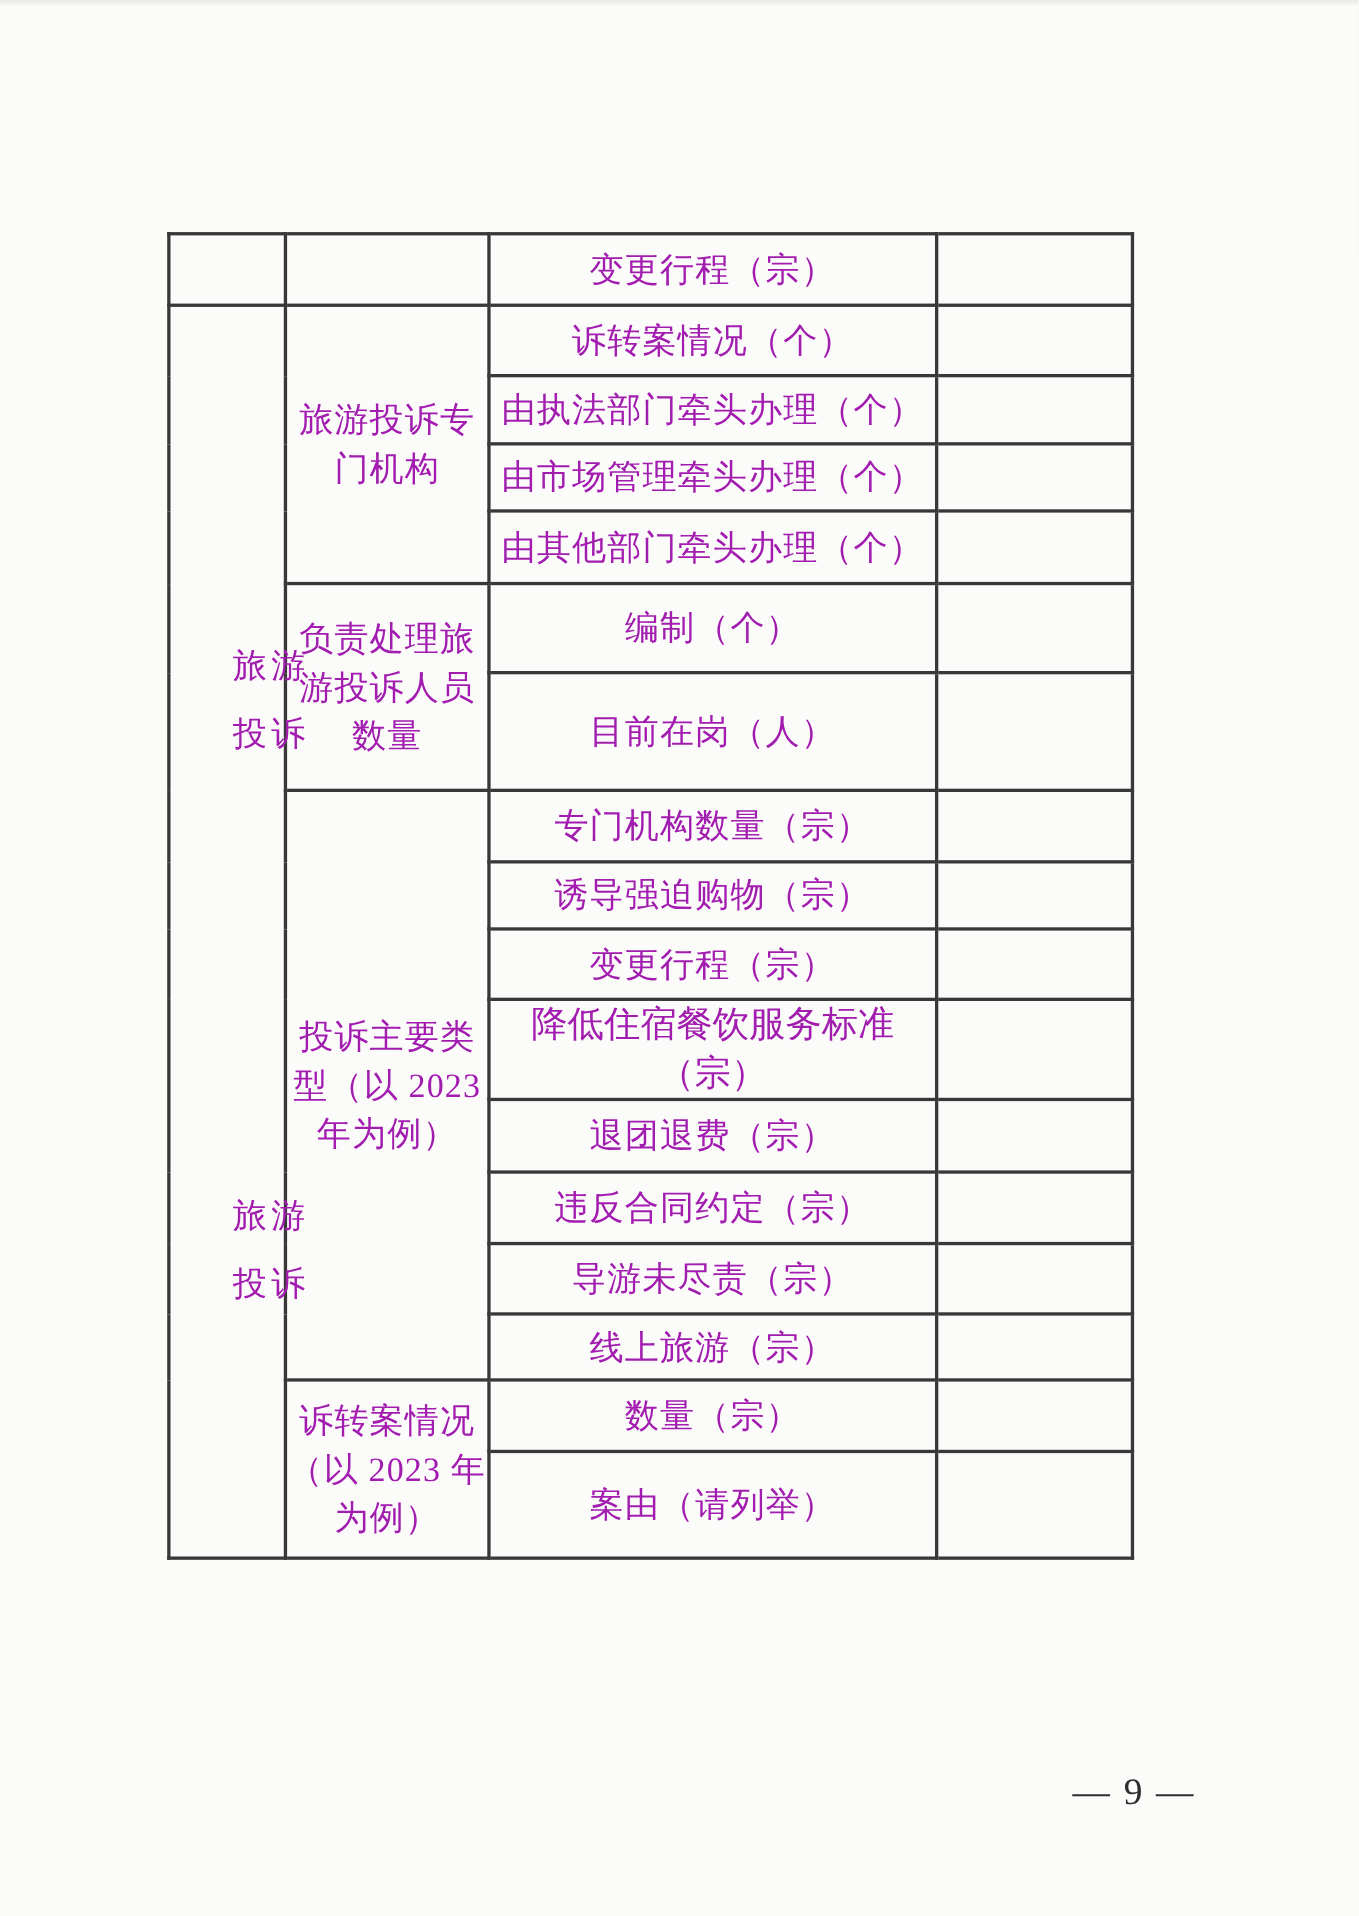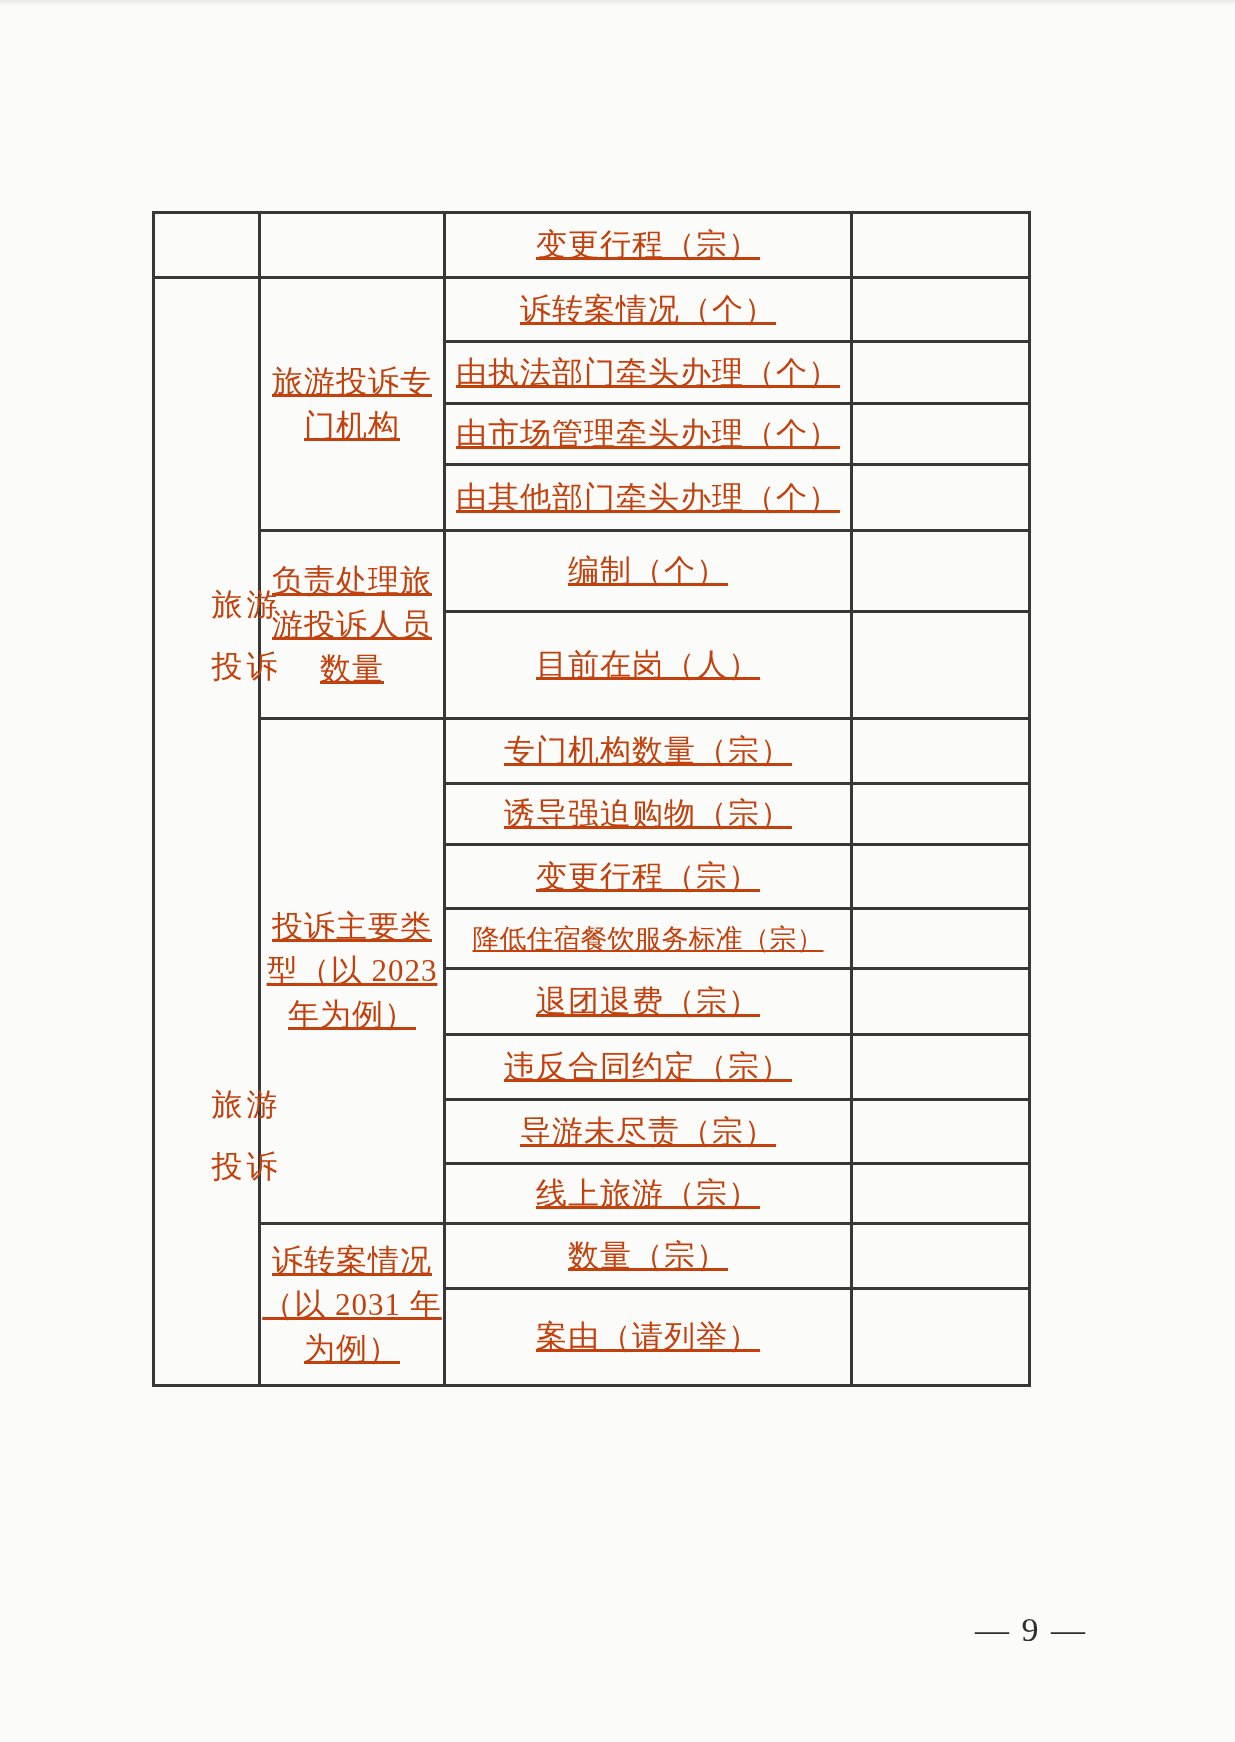--- a/index.html
+++ b/index.html
@@ -40,35 +40,34 @@
   }
   table.form td {
     border: 3px solid #383838;
     padding: 0;
     text-align: center;
     vertical-align: middle;
     font-size: 31px;
     letter-spacing: 1px;
     line-height: 44px;
     white-space: pre-line;
-    color: #c2410c;
-    text-decoration: underline;
+    color: #a21caf;
   }
   
   td.group {
     line-height: 61px;
     padding-top: 14px;
     letter-spacing: 1px;
   }
   
   td.item {
     padding-top: 10px;
   }
   td.item.tight {
-    font-size: 27px;
+    font-size: 33px;
     letter-spacing: 0;
   }
   
   td.cat {
     position: relative;
     vertical-align: top;
   }
   .cat-block {
     position: absolute;
     left: 0;
@@ -183,21 +182,21 @@
         <td class="item">导游未尽责（宗）</td>
         <td></td>
       </tr>
       <tr style="height:60px">
         <td class="item">线上旅游（宗）</td>
         <td></td>
       </tr>
 
       <tr style="height:65px">
         <td class="group" rowspan="2">诉转案情况
-（以 2031 年
+（以 2023 年
 为例）</td>
         <td class="item">数量（宗）</td>
         <td></td>
       </tr>
       <tr style="height:97px">
         <td class="item">案由（请列举）</td>
         <td></td>
       </tr>
     </tbody>
   </table>

